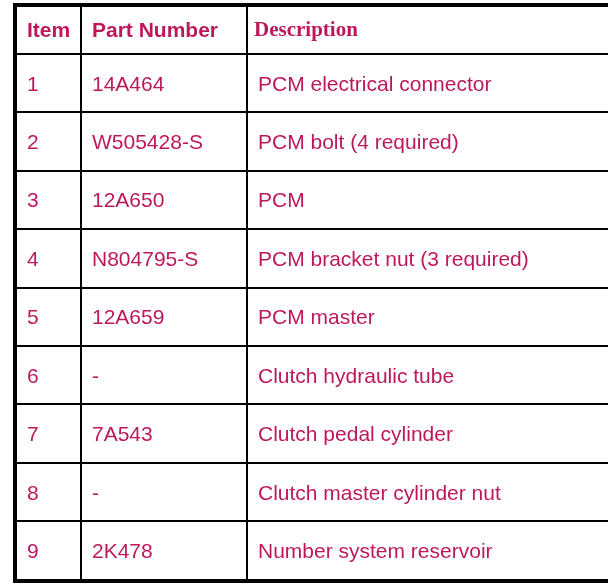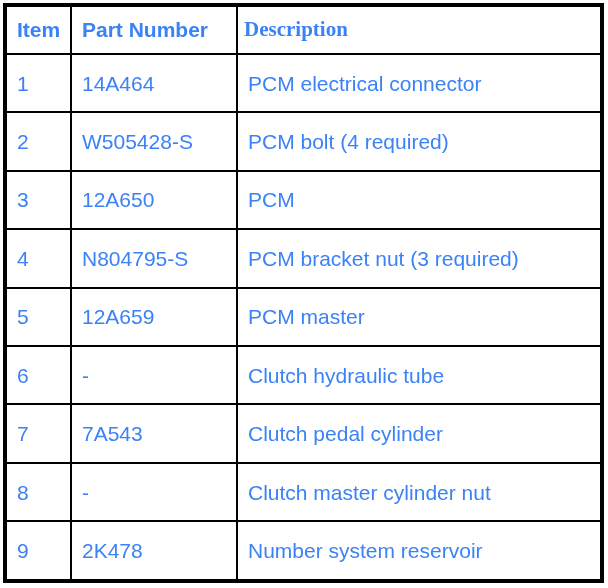--- a/index.html
+++ b/index.html
@@ -7,23 +7,23 @@
     padding: 0;
     background: #ffffff;
     width: 608px;
     height: 588px;
     overflow: hidden;
   }
   .page {
     box-sizing: border-box;
     width: 608px;
     height: 476px;
-    padding: 3px 8px 4px 3px;
+    padding: 3px 8px 4px 13px;
     font-family: "Liberation Sans", "DejaVu Sans", sans-serif;
-    color: #3b82f6;
+    color: #be185d;
   }
   table.parts {
     border-collapse: collapse;
     width: 597px;
     height: 580px;
     table-layout: fixed;
     background: #ffffff;
   }
   table.parts th,
   table.parts td {

